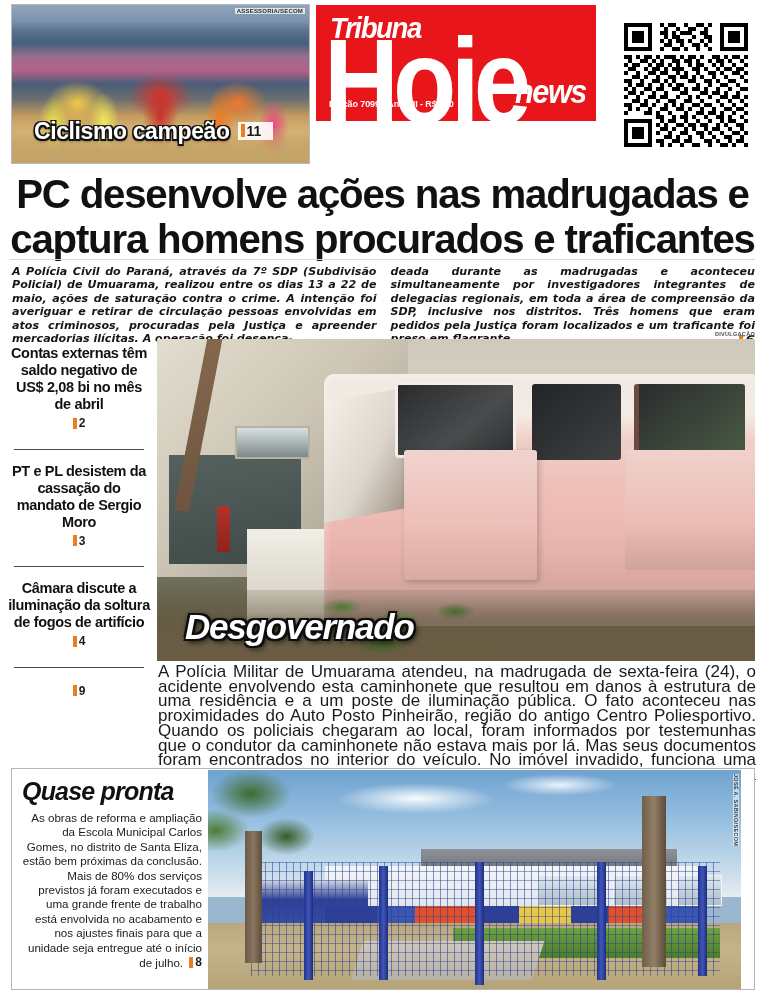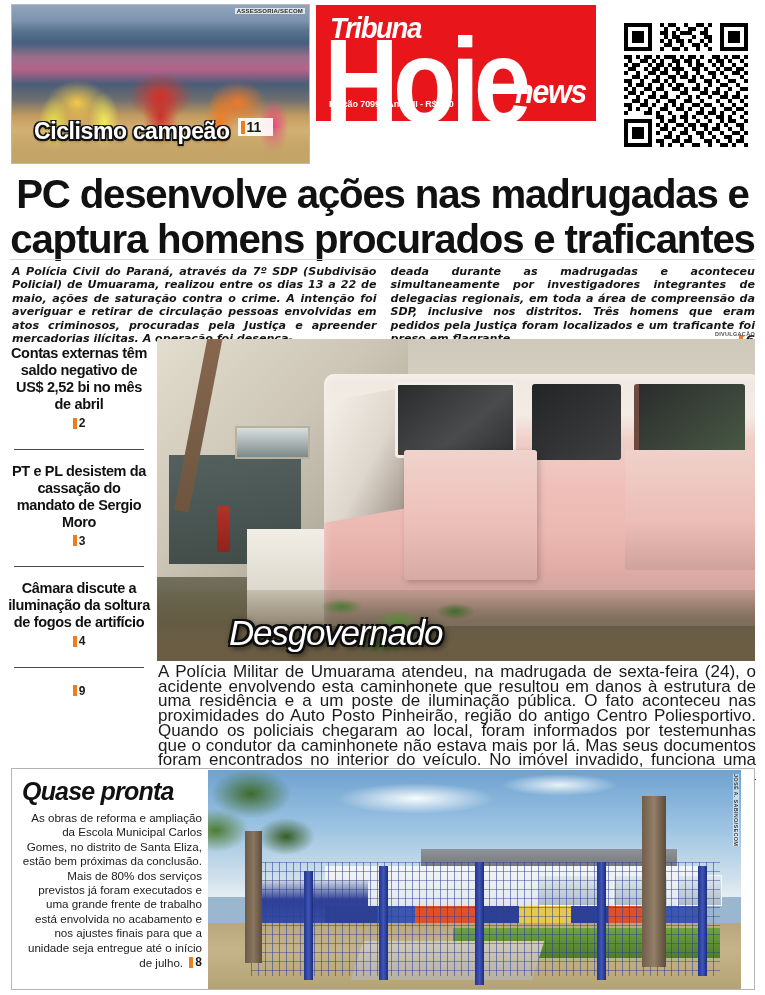--- a/index.html
+++ b/index.html
@@ -77,21 +77,21 @@
     font-weight: bold;
     letter-spacing: .2px;
     color: #2a2a2a;
     background: rgba(255,255,255,.72);
     padding: 0 2px;
   }
   .promo-caption {
     position: absolute;
     left: 22px; bottom: 18px;
     display: flex;
-    align-items: flex-start;
+    align-items: center;
     gap: 8px;
   }
   .promo-caption-text {
     font-family: "Liberation Sans", sans-serif;
     font-size: 23px;
     font-weight: bold;
     color: #ffffff;
     letter-spacing: -.4px;
     text-shadow:
       -1.5px -1.5px 0 #111, 1.5px -1.5px 0 #111,
@@ -396,31 +396,30 @@
     position: absolute;
     left: 24%; bottom: 0; width: 34%; height: 28%;
     background:
       radial-gradient(ellipse 30px 12px at 20% 40%, #4c7a33 0%, rgba(76,122,51,0) 70%),
       radial-gradient(ellipse 34px 14px at 48% 55%, #5b8c3c 0%, rgba(91,140,60,0) 70%),
       radial-gradient(ellipse 28px 12px at 76% 45%, #436b2c 0%, rgba(67,107,44,0) 70%),
       radial-gradient(ellipse 40px 16px at 40% 80%, #395c26 0%, rgba(57,92,38,0) 70%);
   }
   .mp-label {
     position: absolute;
-    left: 28px; bottom: 8px;
+    left: 28px; bottom: 14px;
     font-size: 35px;
-    font-weight: normal;
+    font-weight: bold;
     font-style: italic;
     color: #ffffff;
     letter-spacing: -1.2px;
     text-shadow:
       -2.2px -2.2px 0 #0e0e0e, 2.2px -2.2px 0 #0e0e0e,
       -2.2px 2.2px 0 #0e0e0e, 2.2px 2.2px 0 #0e0e0e,
       0 0 6px rgba(0,0,0,.7), 3px 4px 5px rgba(0,0,0,.55);
-    margin-left: 44px;
   }
 
   
   .main-caption {
     position: absolute;
     left: 158px; top: 665px;
     width: 598px;
     font-size: 17px;
     line-height: 14.7px;
     color: #1b1b1b;
@@ -910,21 +909,21 @@
       <span class="pagebadge lead-page">
         <span class="bar"></span>
         <span class="num">6</span>
       </span>
     </div>
   </div>
 
   <div class="sidebar">
 
     <div class="side-item">
-      <div class="side-title">Contas externas têm saldo negativo de US$ 2,52 bi no mês de abril</div>
+      <div class="side-title">Contas externas têm saldo negativo de US$ 2,08 bi no mês de abril</div>
       <span class="pagebadge side-page">
         <span class="bar"></span>
         <span class="num">2</span>
       </span>
     </div>
     <div class="side-sep"></div>
 
     <div class="side-item">
       <div class="side-title">PT e PL desistem da cassação do mandato de Sergio Moro</div>
       <span class="pagebadge side-page">

